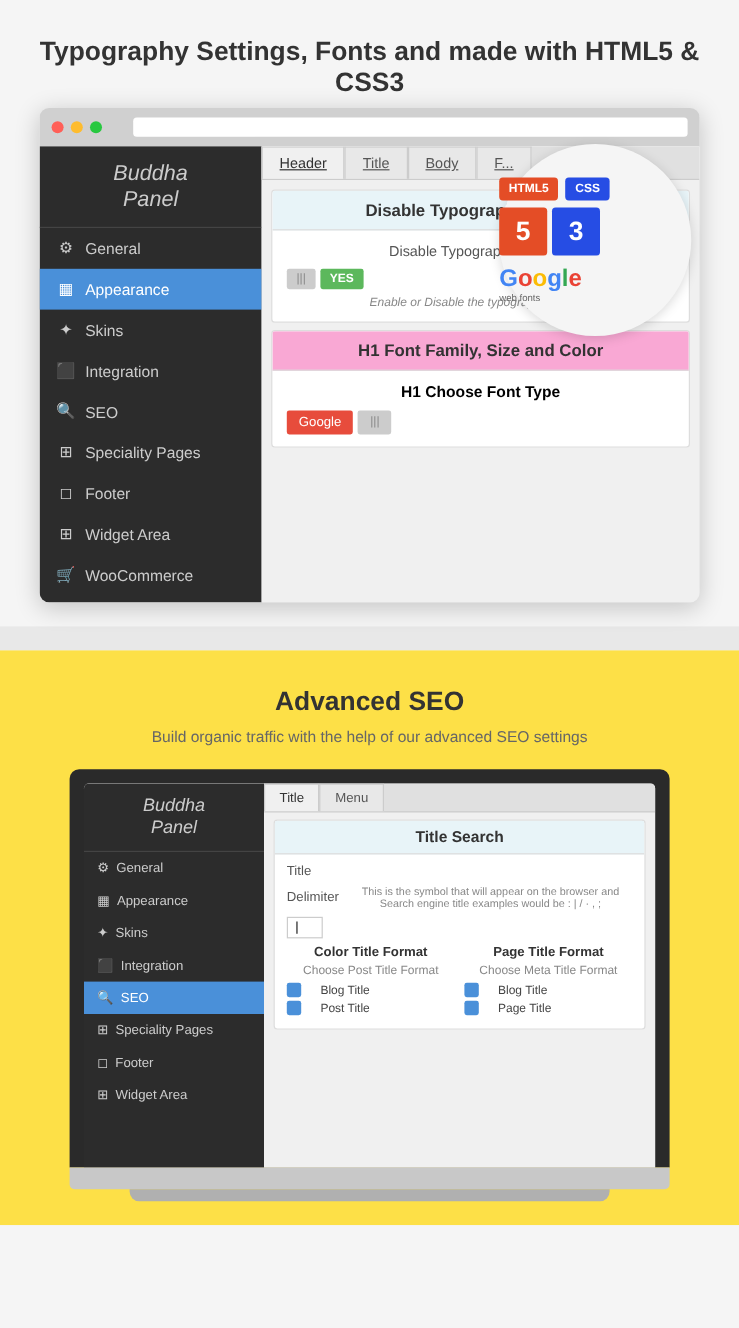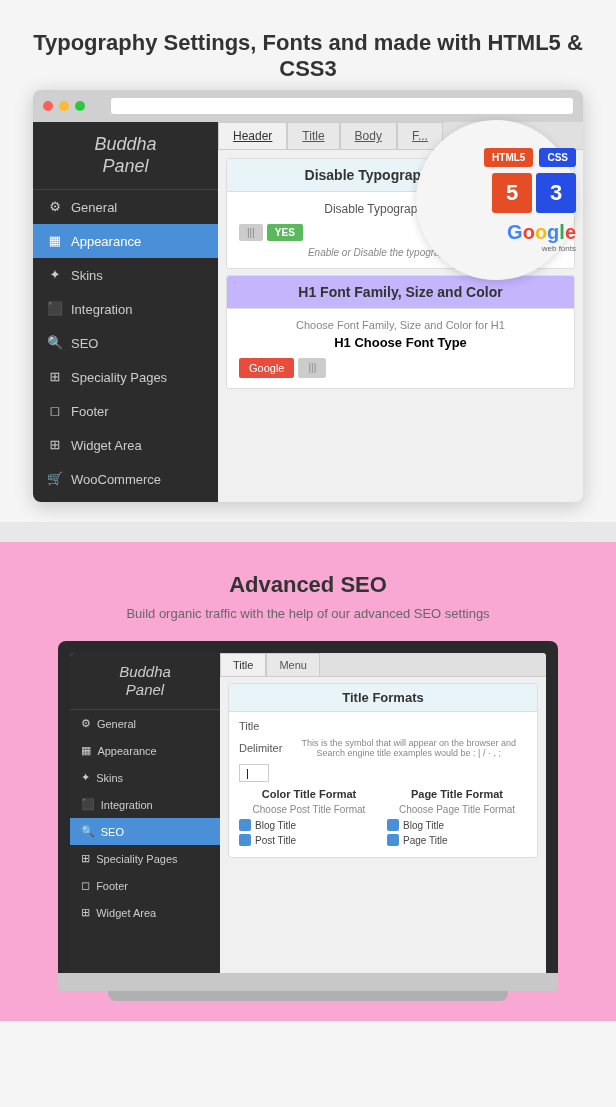--- a/index.html
+++ b/index.html
@@ -175,21 +175,21 @@
       color: #fff;
       font-weight: bold;
       text-align: center;
     }
     .help-text {
       font-size: 10px;
       color: #888;
       font-style: italic;
     }
     .settings-header2 {
-      background: #c4b5fd;
+      background: #f9a8d4;
       padding: 8px 28px;
       font-size: 14px;
       font-weight: bold;
       color: #333;
       border-bottom: 1px solid #ddd;
     }
     .font-label {
       font-size: 11px;
       color: #888;
       margin-bottom: 4px;
@@ -223,21 +223,21 @@
     .badge-overlay {
       position: absolute;
       top: 30px;
       right: 20px;
       width: 160px;
       height: 160px;
       background: #f5f5f5;
       border-radius: 50%;
       display: flex;
       flex-direction: column;
-      align-items: flex-end;
+      align-items: flex-start;
       justify-content: center;
       box-shadow: 0 2px 10px rgba(0,0,0,0.15);
       z-index: 10;
     }
     .html5-css3 {
       display: flex;
       gap: 6px;
       margin-bottom: 6px;
     }
     .html5-badge {
@@ -295,21 +295,21 @@
     }
 
     
     .separator {
       background: #e8e8e8;
       height: 20px;
     }
 
     
     .section2 {
-      background: #f9a8d4;
+      background: #fde047;
       padding: 30px 20px 20px;
       text-align: center;
     }
     .section2 h2 {
       font-size: 22px;
       font-weight: bold;
       color: #333;
       margin-bottom: 8px;
     }
     .section2 p {
@@ -454,21 +454,21 @@
       margin-bottom: 4px;
     }
     .l-col-sub {
       font-size: 10px;
       color: #888;
       margin-bottom: 4px;
     }
     .l-checkbox-row {
       display: flex;
       align-items: center;
-      gap: 4px;
+      gap: 16px;
       font-size: 10px;
       color: #444;
       margin-bottom: 3px;
     }
     .l-checkbox {
       width: 12px; height: 12px;
       background: #4a90d9;
       display: inline-block;
       border-radius: 2px;
       flex-shrink: 0;
@@ -550,21 +550,20 @@
                   <div class="toggle-off">|||</div>
                   <div class="toggle-on">YES</div>
                 </div>
                 <div class="help-text">Enable or Disable the typography settings</div>
               </div>
             </div>
 
             <div class="settings-block">
               <div class="settings-header2">H1 Font Family, Size and Color</div>
               <div class="settings-body">
-                <div class="font-label">Choose Font Family, Size and Color for H1</div>
                 <div class="font-title">H1 Choose Font Type</div>
                 <div class="font-toggle">
                   <div class="google-btn">Google</div>
                   <div class="font-toggle-off">|||</div>
                 </div>
               </div>
             </div>
           </div>
         </div>
       </div>
@@ -645,21 +644,21 @@
             </div>
           </div>
 
           <div class="l-main">
             <div class="l-tab-bar">
               <div class="l-tab active">Title</div>
               <div class="l-tab">Menu</div>
             </div>
             <div class="l-content">
               <div class="l-block">
-                <div class="l-block-header">Title Formats</div>
+                <div class="l-block-header">Title Search</div>
                 <div class="l-block-body">
                   <div class="l-row">
                     <span>Title</span>
                   </div>
                   <div class="l-row">
                     <span>Delimiter</span>
                     <span style="font-size:9px;color:#888;flex:1;">This is the symbol that will appear on the browser and Search engine title examples would be : | / · , ;</span>
                   </div>
                   <div class="l-row">
                     <input class="l-input" value="|" style="width: 30px;">
@@ -672,21 +671,21 @@
                         <div class="l-checkbox"></div>
                         <span>Blog Title</span>
                       </div>
                       <div class="l-checkbox-row">
                         <div class="l-checkbox"></div>
                         <span>Post Title</span>
                       </div>
                     </div>
                     <div class="l-col">
                       <div class="l-col-title">Page Title Format</div>
-                      <div class="l-col-sub">Choose Page Title Format</div>
+                      <div class="l-col-sub">Choose Meta Title Format</div>
                       <div class="l-checkbox-row">
                         <div class="l-checkbox"></div>
                         <span>Blog Title</span>
                       </div>
                       <div class="l-checkbox-row">
                         <div class="l-checkbox"></div>
                         <span>Page Title</span>
                       </div>
                     </div>
                   </div>

